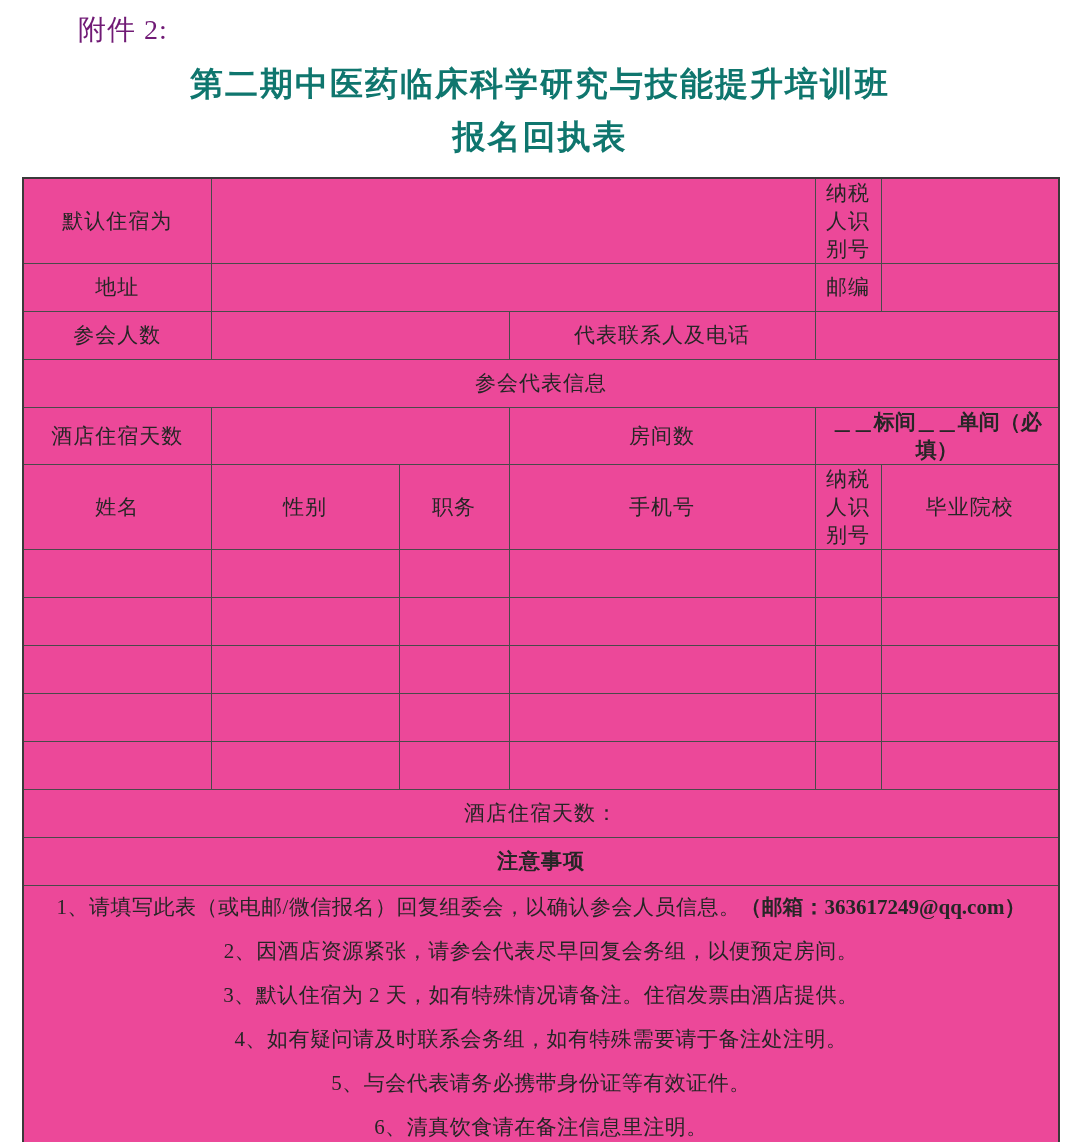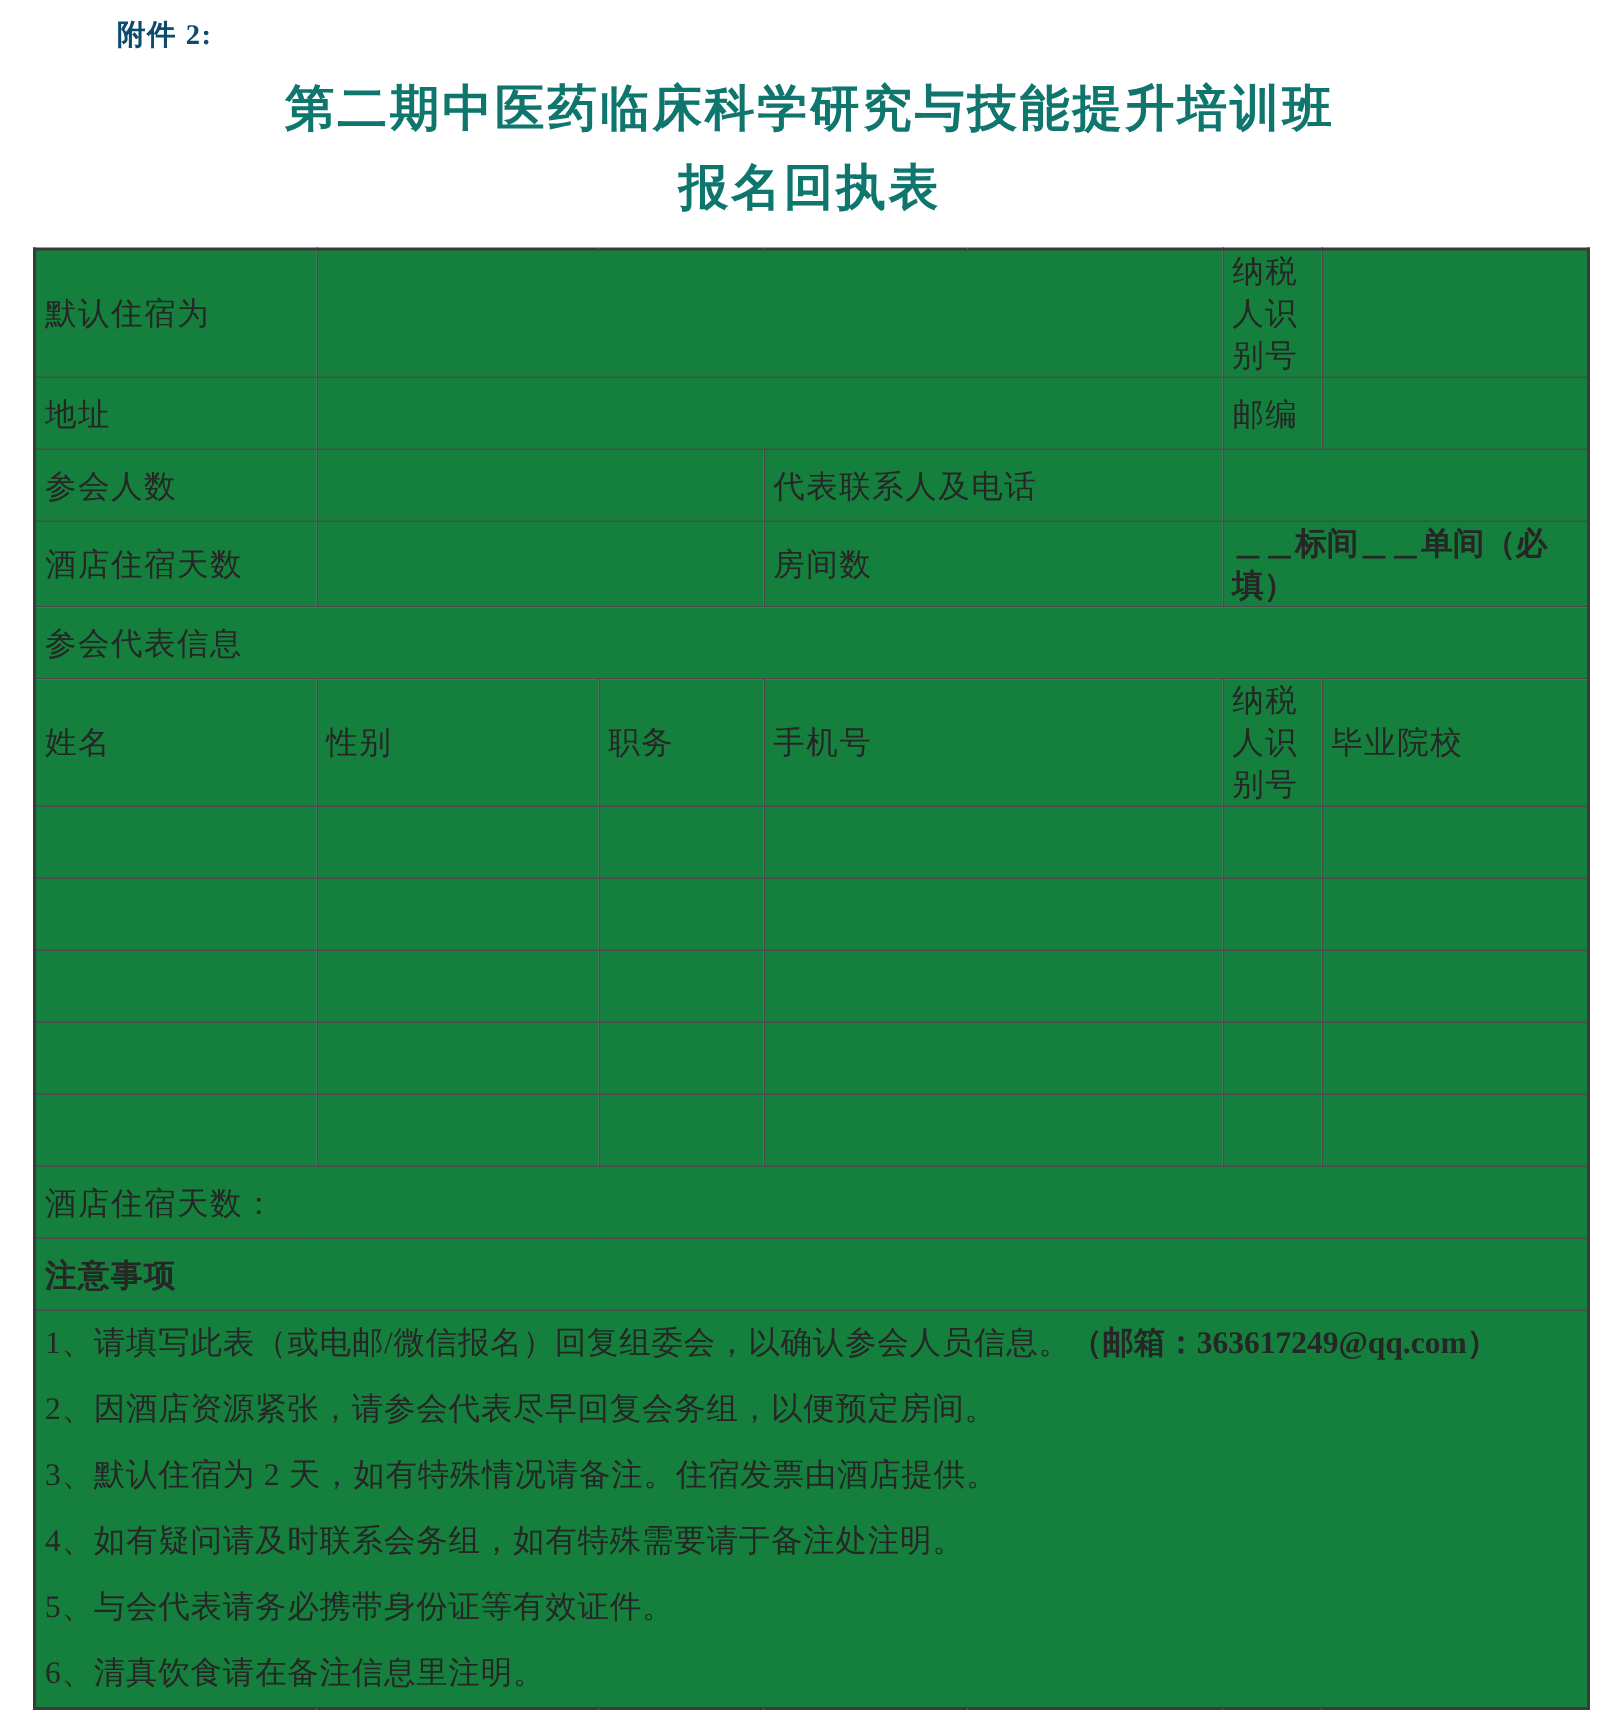--- a/index.html
+++ b/index.html
@@ -20,25 +20,25 @@
     position: relative;
     width: 1080px;
     height: 1142px;
     padding: 0;
   }
 
   
   .attachment-label {
     margin: 0;
     padding: 12px 0 0 78px;
-    font-size: 19px;
+    font-size: 28px;
     line-height: 1.25;
     letter-spacing: 1px;
-    font-weight: 700;
-    color: #0c4a6e;
+    font-weight: 400;
+    color: #701a75;
   }
 
   .doc-title {
     text-align: center;
     font-size: 33px;
     font-weight: bold;
     letter-spacing: 2px;
     line-height: 1.42;
     color: #0f766e;
     margin: 14px 0 0 0;
@@ -59,24 +59,24 @@
     border-collapse: collapse;
     table-layout: fixed;
     border: 2px solid #3a3a3a;
   }
   table.form td {
     border: 1px solid #4a4a4a;
     height: 48px;
     padding: 0 6px;
     font-size: 21px;
     color: #262626;
-    text-align: left;
+    text-align: center;
     vertical-align: middle;
     letter-spacing: 1px;
-    background: #15803d;
+    background: #ec4899;
   }
   td.blank { }
   td.lbl { }
   td.left {
     text-align: left;
     padding-left: 12px;
   }
   td.section-head {
     height: 46px;
   }
@@ -151,31 +151,31 @@
           <td class="lbl">邮编</td>
           <td class="blank"></td>
         </tr>
         <tr>
           <td class="lbl">参会人数</td>
           <td class="blank" colspan="2"></td>
           <td class="lbl" colspan="2">代表联系人及电话</td>
           <td class="blank" colspan="2"></td>
         </tr>
         <tr>
+          <td class="section-head" colspan="7">参会代表信息</td>
+        </tr>
+        <tr>
           <td class="lbl">酒店住宿天数</td>
           <td class="blank" colspan="2"></td>
           <td class="lbl" colspan="2">房间数</td>
           <td class="left" colspan="2">
             <span class="room-spec">＿＿标间＿＿单间（必填）</span>
           </td>
         </tr>
         <tr>
-          <td class="section-head" colspan="7">参会代表信息</td>
-        </tr>
-        <tr>
           <td>姓名</td>
           <td>性别</td>
           <td>职务</td>
           <td colspan="2">手机号</td>
           <td>纳税人识别号</td>
           <td>毕业院校</td>
         </tr>
 
         <tr>
           <td></td>

